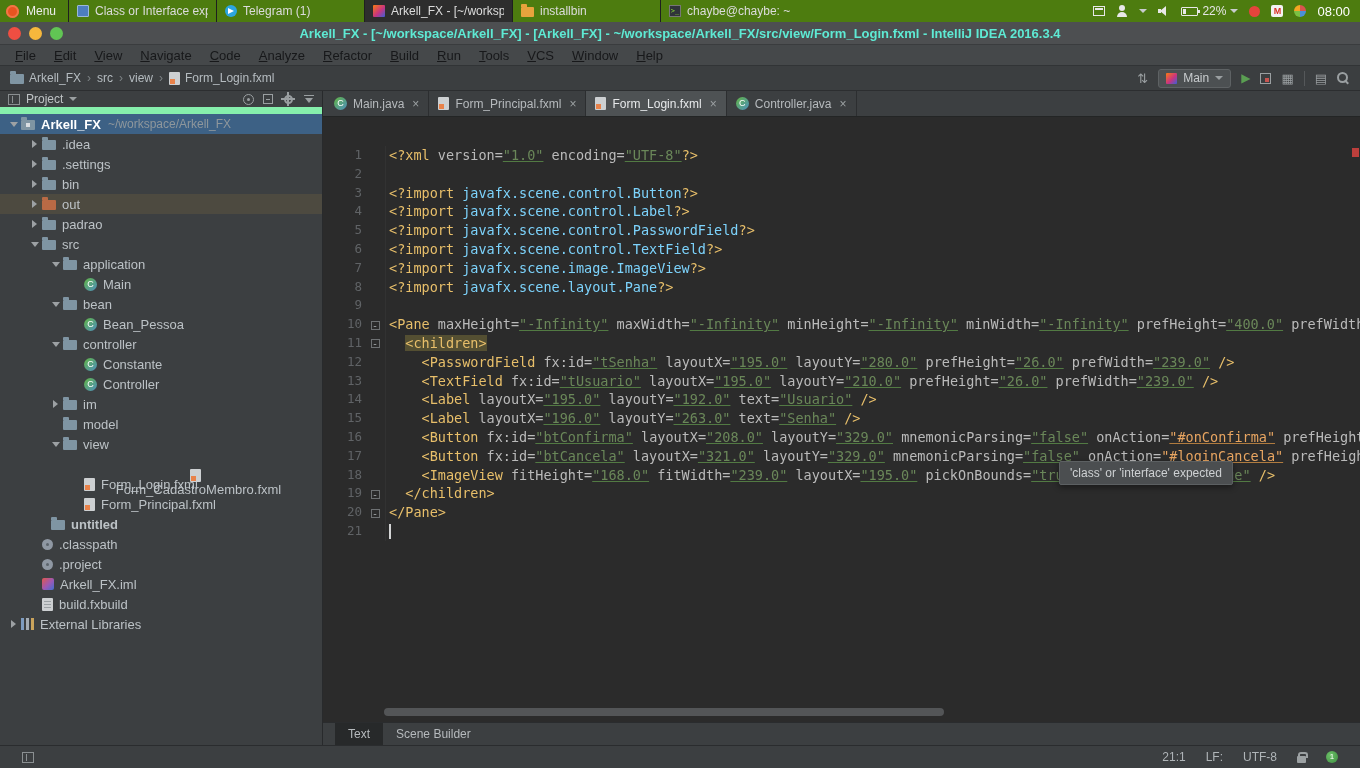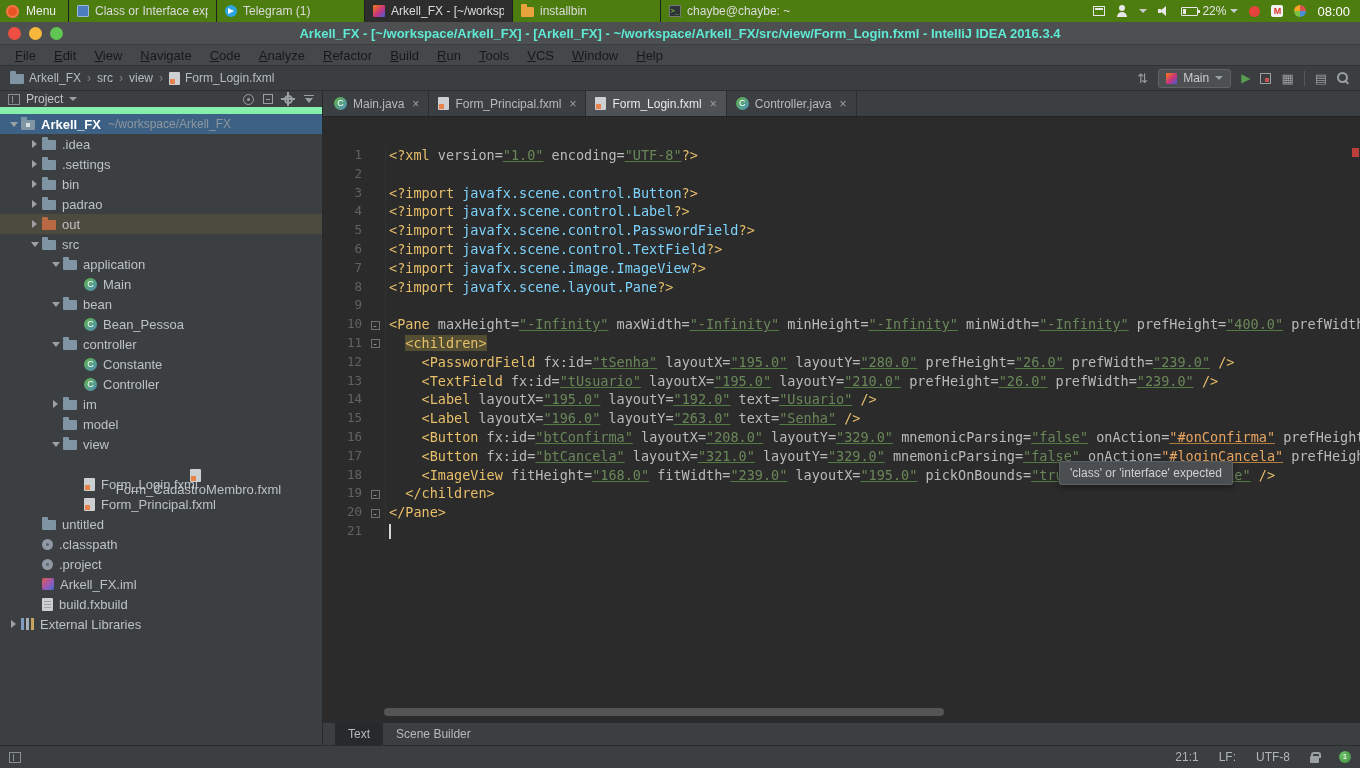--- a/index.html
+++ b/index.html
@@ -147,21 +147,21 @@
 
 .tooltip{position:absolute;left:736px;top:344px;background:#4B4E50;border:1px solid #5C6062;color:#CED1D3;font-size:12px;padding:4px 10px;border-radius:2px;box-shadow:0 2px 6px rgba(0,0,0,.45);z-index:6;white-space:nowrap}
 .hscroll{position:absolute;left:61px;bottom:6px;width:560px;height:8px;background:#5A5D5F;border-radius:4px;opacity:.85;z-index:4}
 .error-stripe{position:absolute;right:1px;top:31px;width:7px;height:9px;background:#BC3F3C;z-index:5}
 
 .bottom-tabs{flex:0 0 23px;background:#3C3F41;border-top:1px solid #2A2C2E;display:flex;align-items:stretch;padding-left:12px}
 .btab{display:flex;align-items:center;padding:0 13px;font-size:12px;color:#B6BABD;cursor:default}
 .btab.active{background:#27292A}
 
 
-.status-bar{flex:0 0 23px;background:#3C3F41;border-top:1px solid #2A2C2E;display:flex;align-items:center;padding:0 9px;font-size:12px;color:#B0B5B8}
+.status-bar{flex:0 0 23px;background:#3C3F41;border-top:1px solid #2A2C2E;display:flex;align-items:center;padding:0 22px;font-size:12px;color:#B0B5B8}
 .sb-right{margin-left:auto;display:flex;align-items:center;gap:20px}
 .sb-item{cursor:default}
 </style>
 </head>
 <body>
 
 <div class="screen">
 
   <div class="os-bar">
     <div class="os-left">
@@ -304,34 +304,34 @@
             <span class="ic ic-folder"></span>
             <span class="tree-label">.settings</span>
           </div>
           <div class="tree-row" style="padding-left: 27px;">
             <span class="arrow">
               <span class="arrow-right"></span>
             </span>
             <span class="ic ic-folder"></span>
             <span class="tree-label">bin</span>
           </div>
+          <div class="tree-row highlight" style="padding-left: 27px;">
+            <span class="arrow">
+              <span class="arrow-right"></span>
+            </span>
+            <span class="ic ic-folder-excluded"></span>
+            <span class="tree-label">out</span>
+          </div>
           <div class="tree-row" style="padding-left: 27px;">
             <span class="arrow">
               <span class="arrow-right"></span>
             </span>
             <span class="ic ic-folder"></span>
             <span class="tree-label">padrao</span>
           </div>
-          <div class="tree-row highlight" style="padding-left: 27px;">
-            <span class="arrow">
-              <span class="arrow-right"></span>
-            </span>
-            <span class="ic ic-folder-excluded"></span>
-            <span class="tree-label">out</span>
-          </div>
           <div class="tree-row" style="padding-left: 27px;">
             <span class="arrow">
               <span class="arrow-down"></span>
             </span>
             <span class="ic ic-folder"></span>
             <span class="tree-label">src</span>
           </div>
           <div class="tree-row" style="padding-left: 48px;">
             <span class="arrow">
               <span class="arrow-down"></span>
@@ -400,21 +400,21 @@
           <div class="tree-row" style="padding-left: 69px;">
             <span class="arrow"></span>
             <span class="ic ic-fxml"></span>
             <span class="tree-label">Form_Login.fxml</span>
           </div>
           <div class="tree-row" style="padding-left: 69px;">
             <span class="arrow"></span>
             <span class="ic ic-fxml"></span>
             <span class="tree-label">Form_Principal.fxml</span>
           </div>
-          <div class="tree-row" style="padding-left: 27px;">
+          <div class="tree-row" style="padding-left: 36px; font-weight: bold;">
             <span class="arrow"></span>
             <span class="ic ic-folder"></span>
             <span class="tree-label">untitled</span>
           </div>
           <div class="tree-row" style="padding-left: 27px;">
             <span class="arrow"></span>
             <span class="ic ic-file-generic"></span>
             <span class="tree-label">.classpath</span>
           </div>
           <div class="tree-row" style="padding-left: 27px;">

